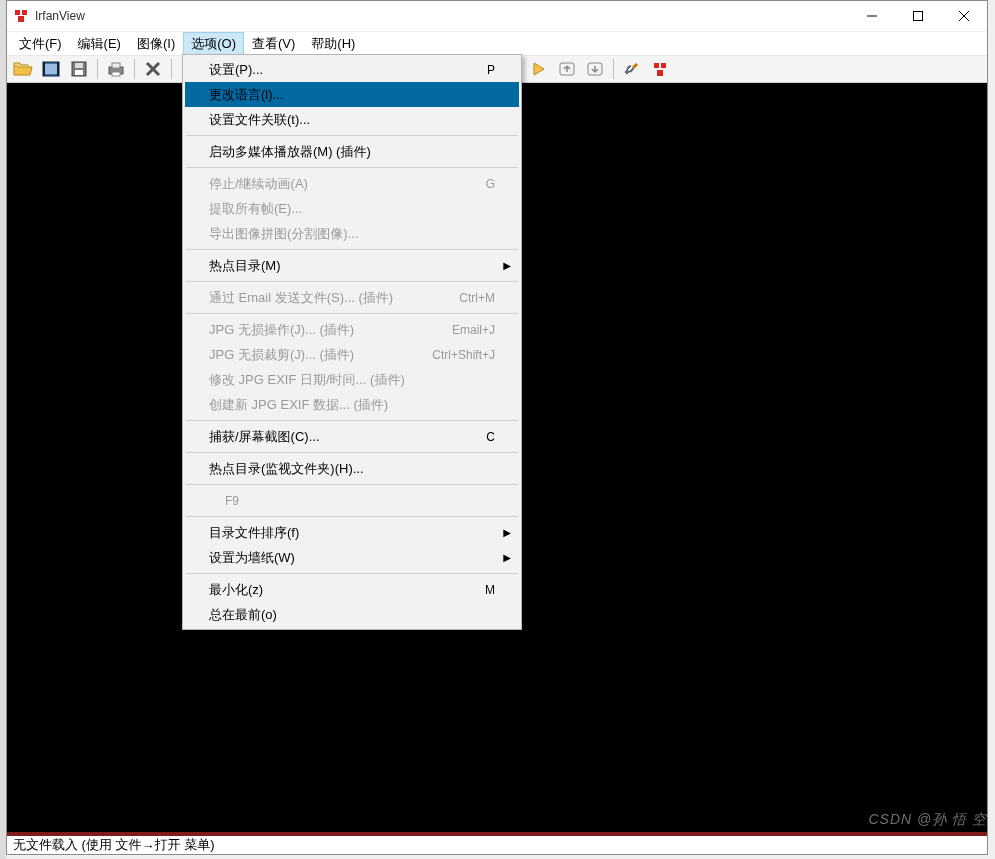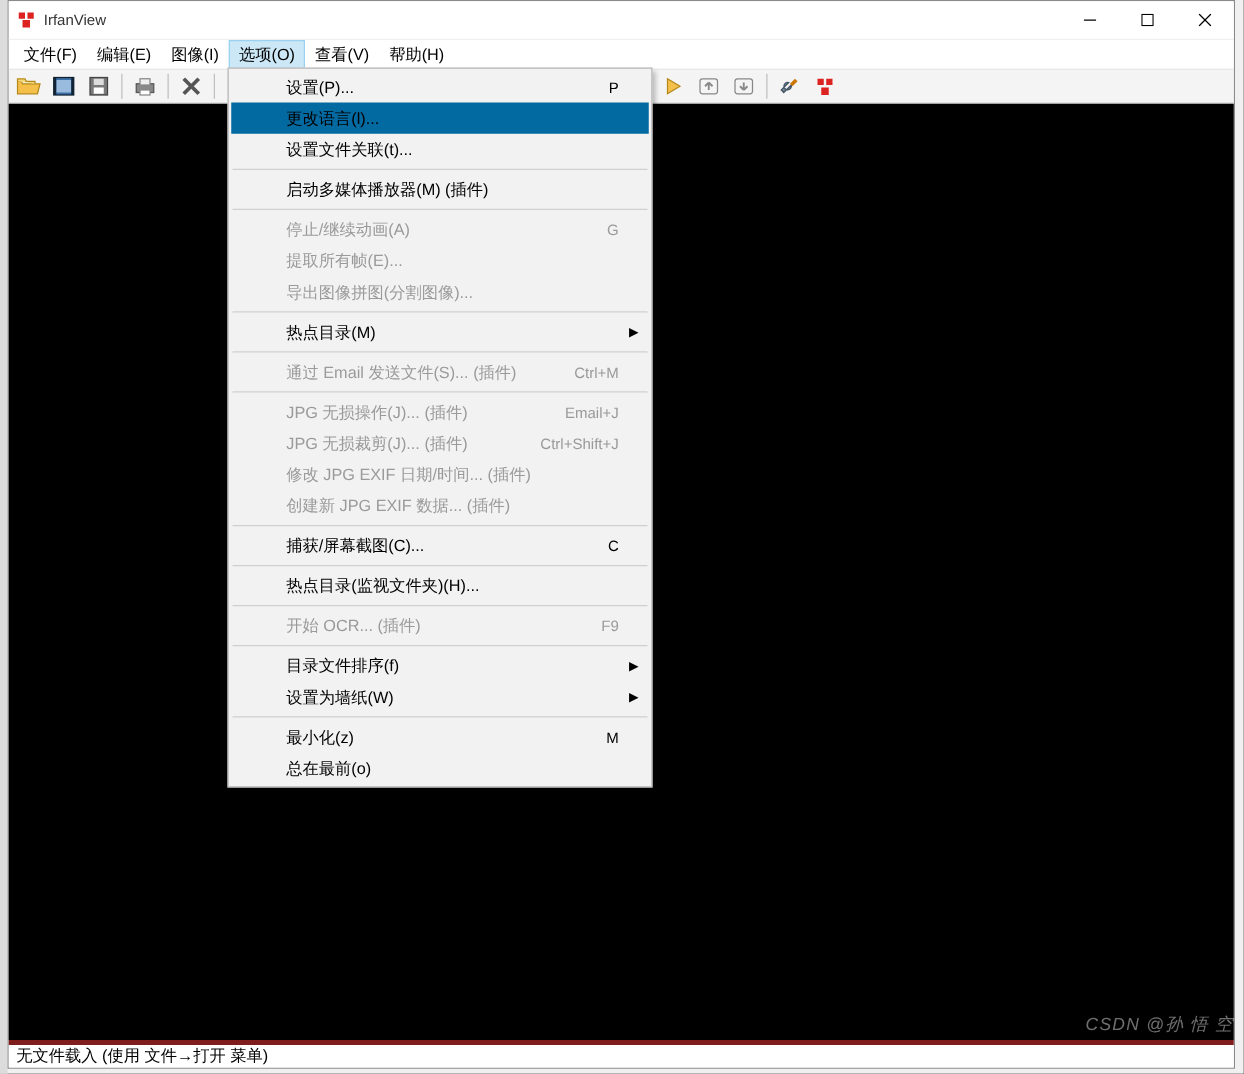--- a/index.html
+++ b/index.html
@@ -62,21 +62,21 @@
   .dropdown {
     position: absolute; left: 182px; top: 54px; width: 340px;
     background: #f2f2f2; border: 1px solid #b6b6b6;
     box-shadow: 3px 3px 4px rgba(0,0,0,0.25);
     font-size: 13px; color: #000; padding: 2px;
   }
   .dd-item {
     height: 25px; display: flex; align-items: center; padding: 0 24px 0 24px;
     white-space: nowrap; position: relative;
   }
-  .dd-item .label { flex: 1; margin-left: 20px; }
+  .dd-item .label { flex: 1; }
   .dd-item .shortcut { color: #000; font-size: 12px; padding-left: 16px; }
   .dd-item .arrow { position: absolute; right: 8px; font-size: 10px; }
   .dd-item.highlight { background: #0369a1; }
   .dd-item.disabled { color: #9a9a9a; }
   .dd-item.disabled .shortcut { color: #9a9a9a; }
   .dd-sep { height: 1px; background: #d0d0d0; margin: 3px 1px; }
 
   
   .watermark {
     position: absolute; right: 8px; bottom: 30px;
@@ -283,21 +283,20 @@
     <div class="dd-item">
       <span class="label">捕获/屏幕截图(C)...</span>
       <span class="shortcut">C</span>
     </div>
     <div class="dd-sep"></div>
     <div class="dd-item">
       <span class="label">热点目录(监视文件夹)(H)...</span>
     </div>
     <div class="dd-sep"></div>
     <div class="dd-item disabled">
-      <span class="label">开始 OCR... (插件)</span>
       <span class="shortcut">F9</span>
     </div>
     <div class="dd-sep"></div>
     <div class="dd-item">
       <span class="label">目录文件排序(f)</span>
       <span class="arrow">▶</span>
     </div>
     <div class="dd-item">
       <span class="label">设置为墙纸(W)</span>
       <span class="arrow">▶</span>

